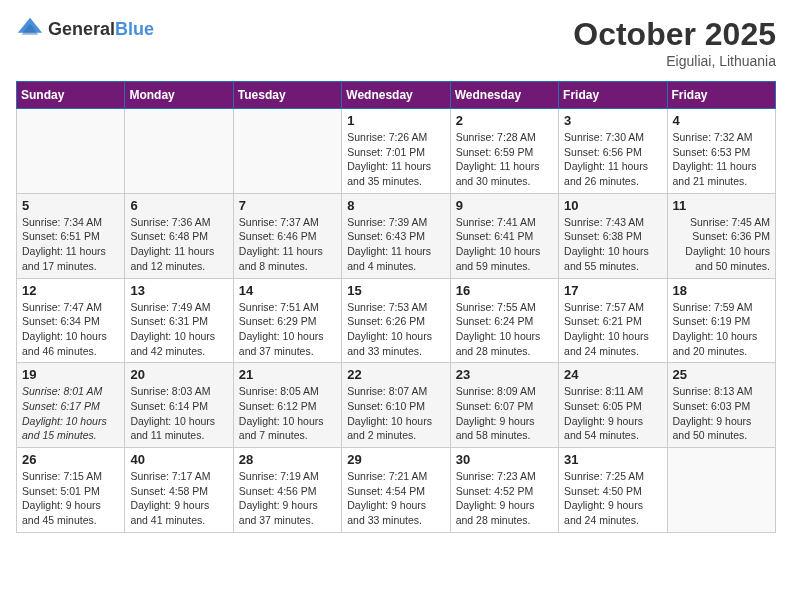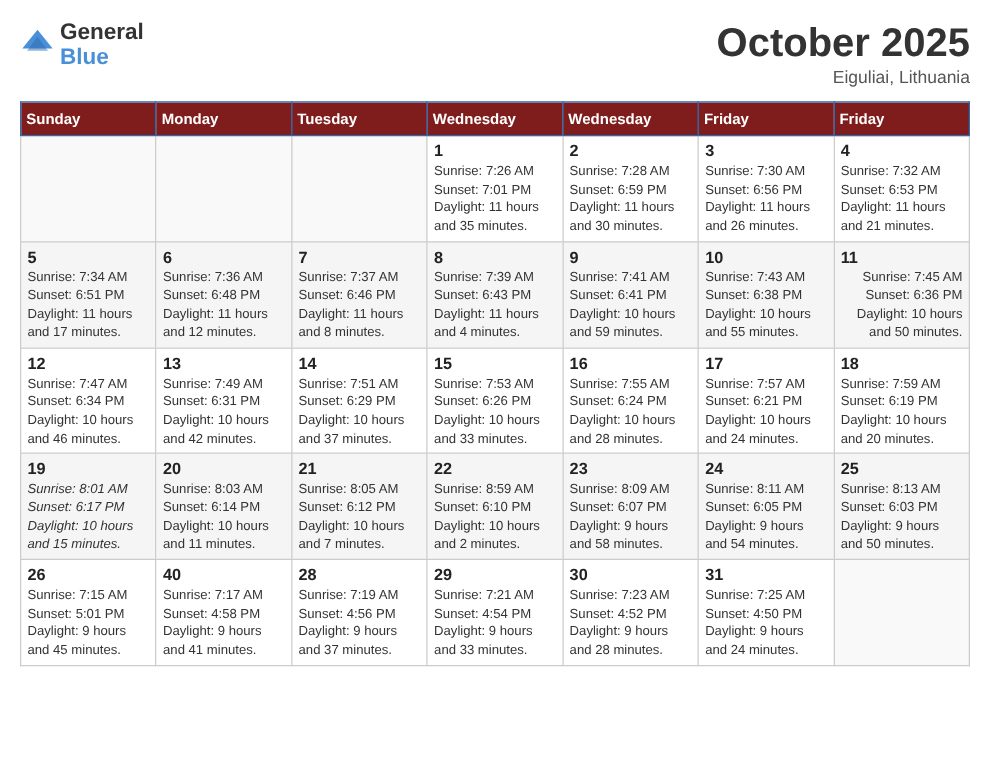--- a/index.html
+++ b/index.html
@@ -16,21 +16,20 @@
       align-items: flex-start;
       margin-bottom: 12px;
     }
     .logo {
       display: flex;
       align-items: center;
       gap: 4px;
     }
     .logo-text {
       display: flex;
-      flex-direction: column;
       line-height: 1.1;
     }
     .logo-general {
       font-size: 18px;
       font-weight: bold;
       color: #333;
     }
     .logo-blue {
       font-size: 18px;
       font-weight: bold;
@@ -51,21 +50,21 @@
     .location {
       font-size: 14px;
       color: #555;
     }
     .calendar {
       width: 100%;
       border-collapse: collapse;
       font-size: 11px;
     }
     .calendar thead th {
-      background: #7f1d1d;
+      background: #701a75;
       color: #fff;
       padding: 6px 4px;
       text-align: left;
       font-size: 12px;
       font-weight: bold;
       border: 1px solid #2a6ab0;
     }
     .calendar tbody td {
       border: 1px solid #ccc;
       vertical-align: top;
@@ -280,21 +279,21 @@
         </td>
         <td>
           <span class="day-num">21</span>
           <div class="day-info" style="white-space: pre-line;">Sunrise: 8:05 AM
 Sunset: 6:12 PM
 Daylight: 10 hours
 and 7 minutes.</div>
         </td>
         <td>
           <span class="day-num">22</span>
-          <div class="day-info" style="white-space: pre-line;">Sunrise: 8:59 AM
+          <div class="day-info" style="white-space: pre-line;">Sunrise: 8:07 AM
 Sunset: 6:10 PM
 Daylight: 10 hours
 and 2 minutes.</div>
         </td>
         <td>
           <span class="day-num">23</span>
           <div class="day-info" style="white-space: pre-line;">Sunrise: 8:09 AM
 Sunset: 6:07 PM
 Daylight: 9 hours
 and 58 minutes.</div>

